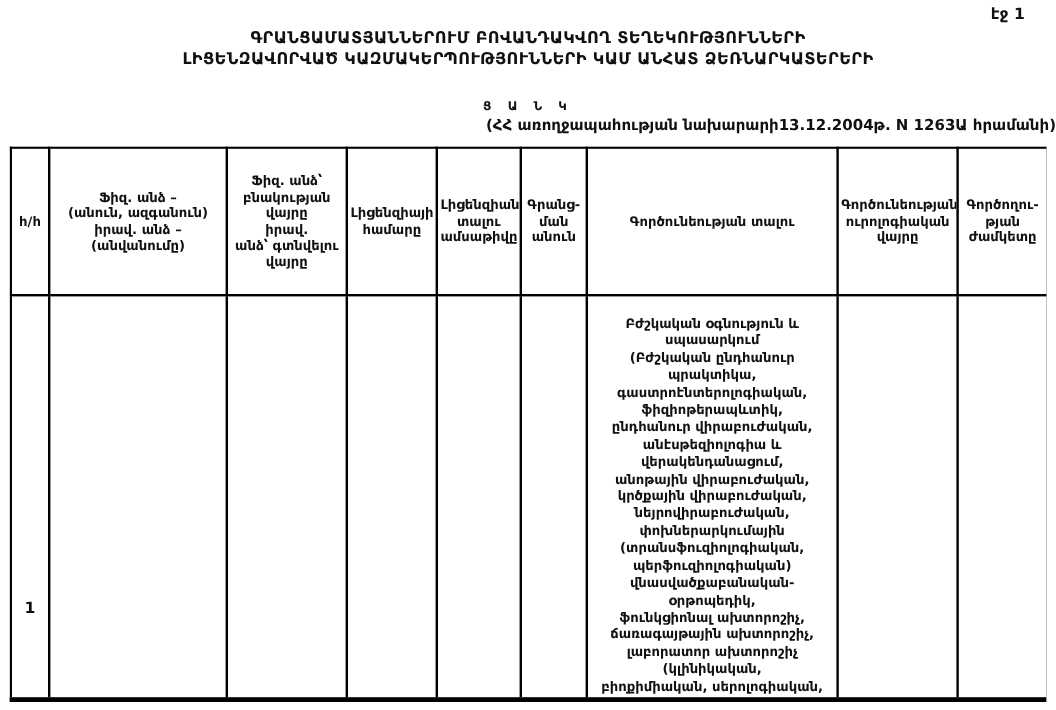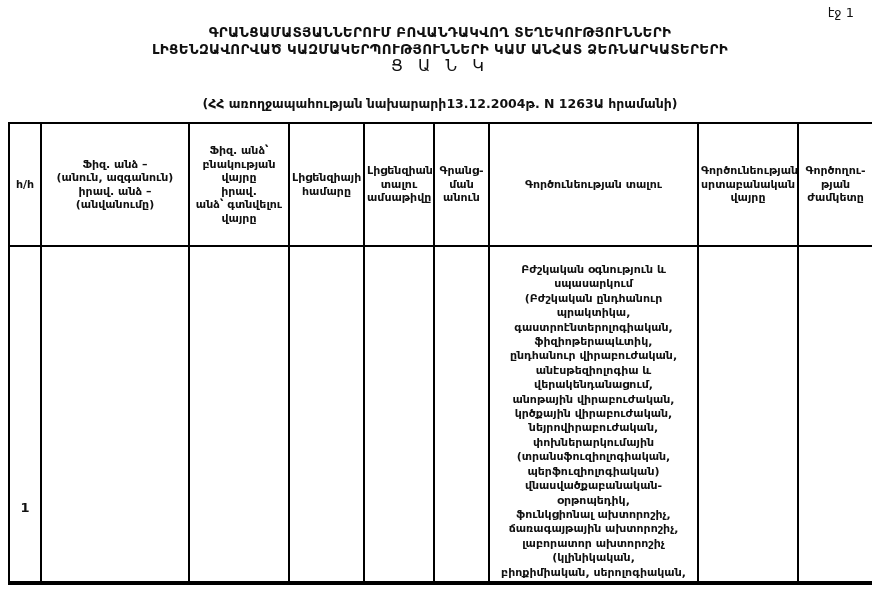--- a/index.html
+++ b/index.html
@@ -6,34 +6,34 @@
   body{
     width:880px;height:592px;
     font-family:"DejaVu Sans",sans-serif;
     color:#111;
     -webkit-font-smoothing:antialiased;
   }
   .page{position:relative;width:880px;height:592px;background:#fff;overflow:hidden;}
 
   .page-num{
     position:absolute;top:5px;right:26px;
-    font-size:13px;font-weight:normal;
+    font-size:13px;font-weight:bold;
   }
   .title{
     position:absolute;top:24px;left:0;width:100%;
     text-align:center;font-weight:bold;font-size:13.5px;line-height:17px;
     letter-spacing:.3px;
   }
   .list-heading{
-    position:absolute;top:56px;left:0;width:100%;
-    text-align:center;font-weight:normal;font-size:16px;letter-spacing:5px;
+    position:absolute;top:84px;left:0;width:100%;
+    text-align:center;font-weight:bold;font-size:10px;letter-spacing:5px;
   }
   .subtitle{
     position:absolute;top:96px;left:0;width:100%;
-    text-align:center;font-weight:bold;font-size:12.5px;
+    text-align:right;font-weight:bold;font-size:12.5px;
   }
 
   .doc-table-wrap{
     position:absolute;left:8px;top:122px;width:864px;height:459px;
     overflow:hidden;border-bottom:4px solid #000;
   }
   table.doc{
     border-collapse:collapse;table-layout:fixed;width:864px;
   }
   table.doc th, table.doc td{
@@ -105,21 +105,21 @@
           <th>Լիցենզիայի
 համարը</th>
           <th>Լիցենզիան
 տալու
 ամսաթիվը</th>
           <th>Գրանց-
 ման
 անուն</th>
           <th>Գործունեության տալու</th>
           <th>Գործունեության
-սրտաբանական
+ուրոլոգիական
 վայրը</th>
           <th>Գործողու-
 թյան
 ժամկետը</th>
         </tr>
       </thead>
       <tbody>
         <tr>
           <td class="body c-index">1</td>
           <td class="body c-name">Եր. քաղ.«Սուրբ Գրիգոր

